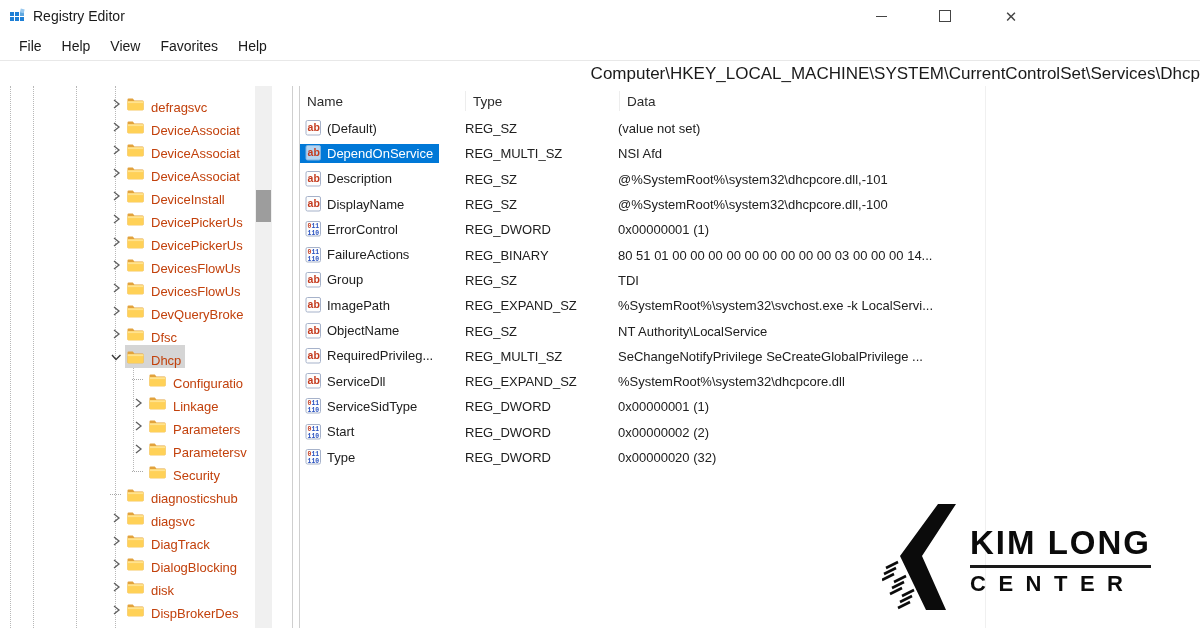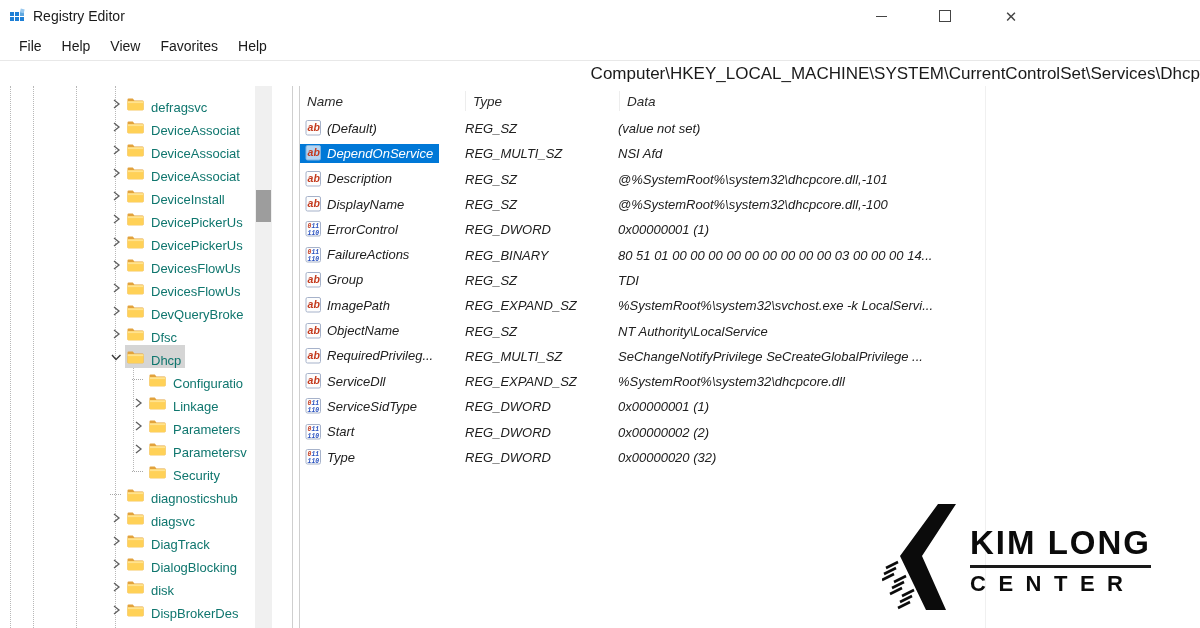--- a/index.html
+++ b/index.html
@@ -27,33 +27,33 @@
 
   
   .addressbar{height:25px;display:flex;align-items:center;padding-left:6px;
               border-top:1px solid #e8e8e8;border-bottom:1px solid #dcdcdc;
               font-size:17px;color:#1a1a1a;justify-content:flex-end;}
 
   
   .main{position:absolute;top:86px;left:0;right:0;bottom:0;display:flex;}
   .tree{position:relative;width:292px;height:100%;overflow:hidden;background:#fff;}
   .splitter{width:6px;border-left:1px solid #cfcfcf;border-right:1px solid #cfcfcf;background:#fff;}
-  .list{position:relative;flex:1;overflow:hidden;background:#fff;font-style:italic;}
+  .list{position:relative;flex:1;overflow:hidden;background:#fff;}
 
   
   .vguide{position:absolute;top:0;bottom:0;width:0;border-left:1px dotted #b8b8b8;}
   #tree-rows{position:absolute;top:6px;left:0;right:22px;}
   .trow{height:23px;display:flex;align-items:center;white-space:nowrap;overflow:hidden;
         font-size:13px;cursor:default;}
   .trow .slot{width:19px;min-width:19px;display:inline-flex;align-items:center;justify-content:center;background:transparent;}
   .trow.lvl0{padding-left:106px;}
   .trow.lvl1{padding-left:128px;}
   .conn{display:inline-block;width:11px;border-top:1px dotted #a8a8a8;}
   .ticon{display:inline-flex;margin:0 5px 0 2px;}
-  .tlabel{padding:1px 4px 2px 2px;color:#0f766e;margin-top:9px;}
+  .tlabel{padding:1px 4px 2px 2px;color:#c2410c;margin-top:9px;}
   .trow.selected .tlabel-wrap{background:#d5d5d5;}
   .tlabel-wrap{display:inline-flex;align-items:center;}
   .vscroll{position:absolute;top:0;bottom:0;right:20px;width:17px;background:#f0f0f0;}
   .vscroll .thumb{position:absolute;left:1px;right:1px;top:104px;height:32px;background:#9d9d9d;}
 
   
   .lheader{display:flex;height:30px;align-items:center;font-size:13.5px;color:#2b2b2b;}
   .lh{padding-left:7px;border-right:1px solid #ededed;height:20px;display:flex;align-items:center;cursor:default;}
   .lh.name{width:158px;min-width:158px;}
   .lh.type{width:146px;min-width:146px;}

